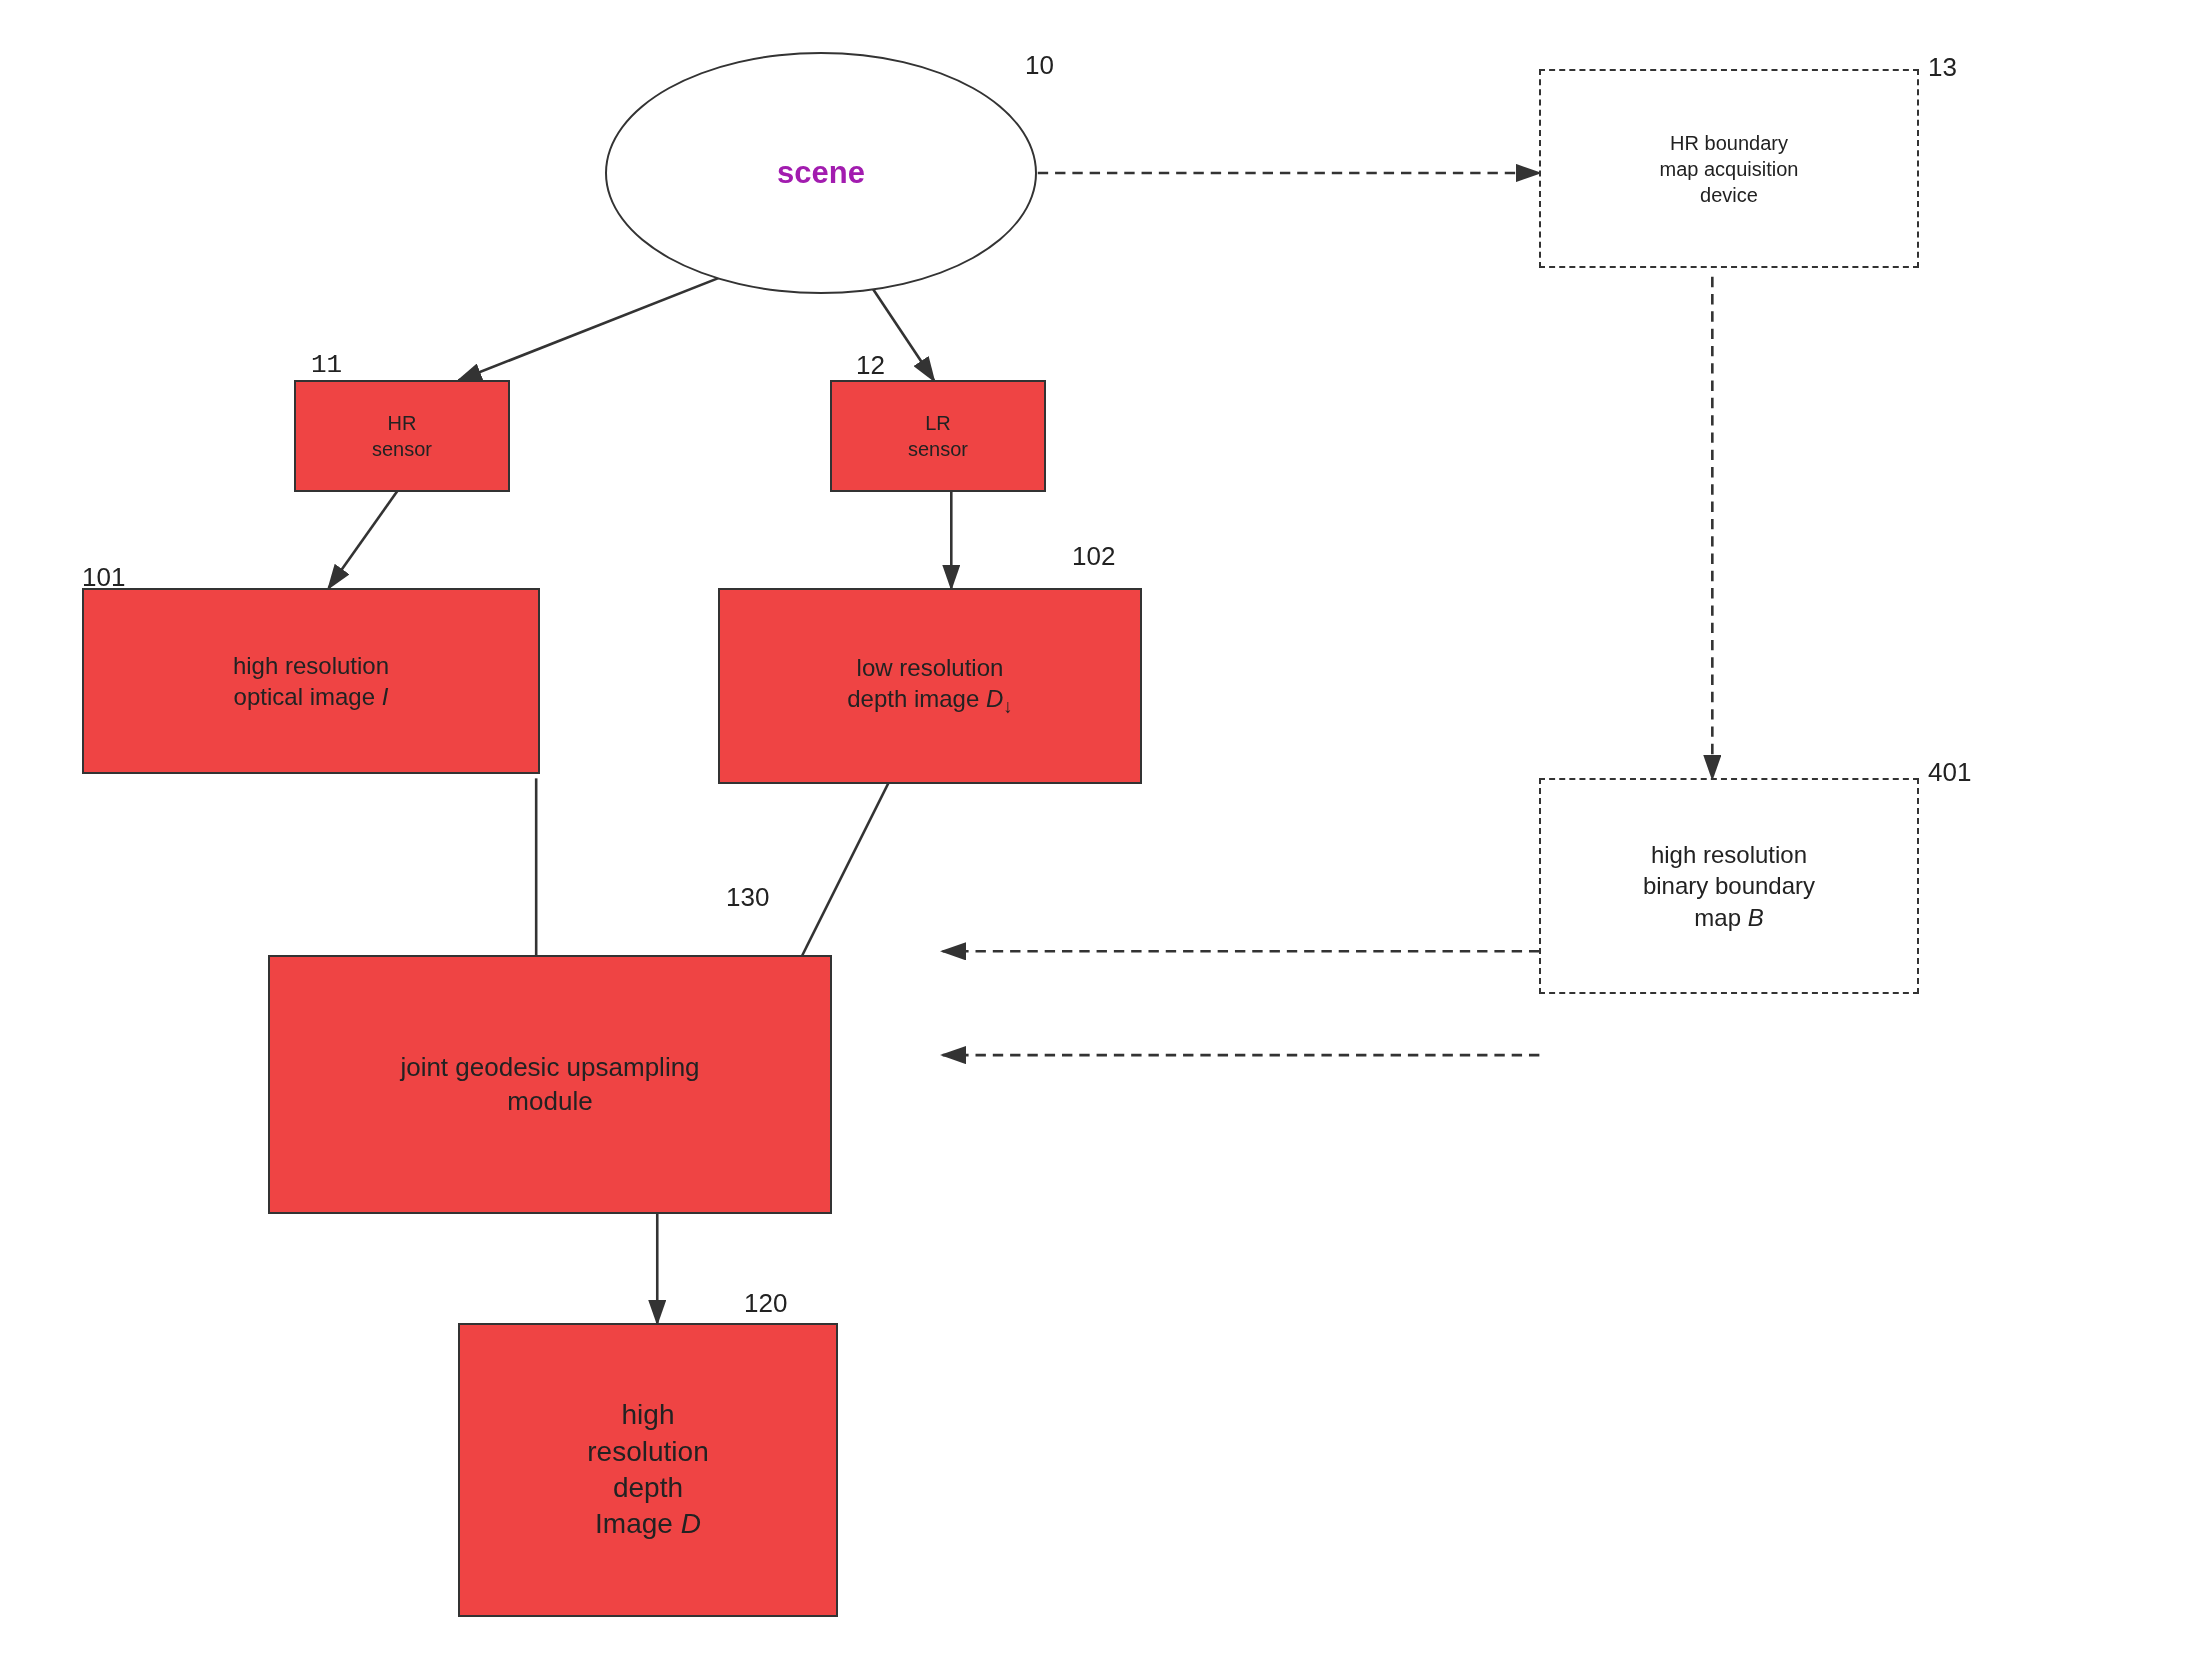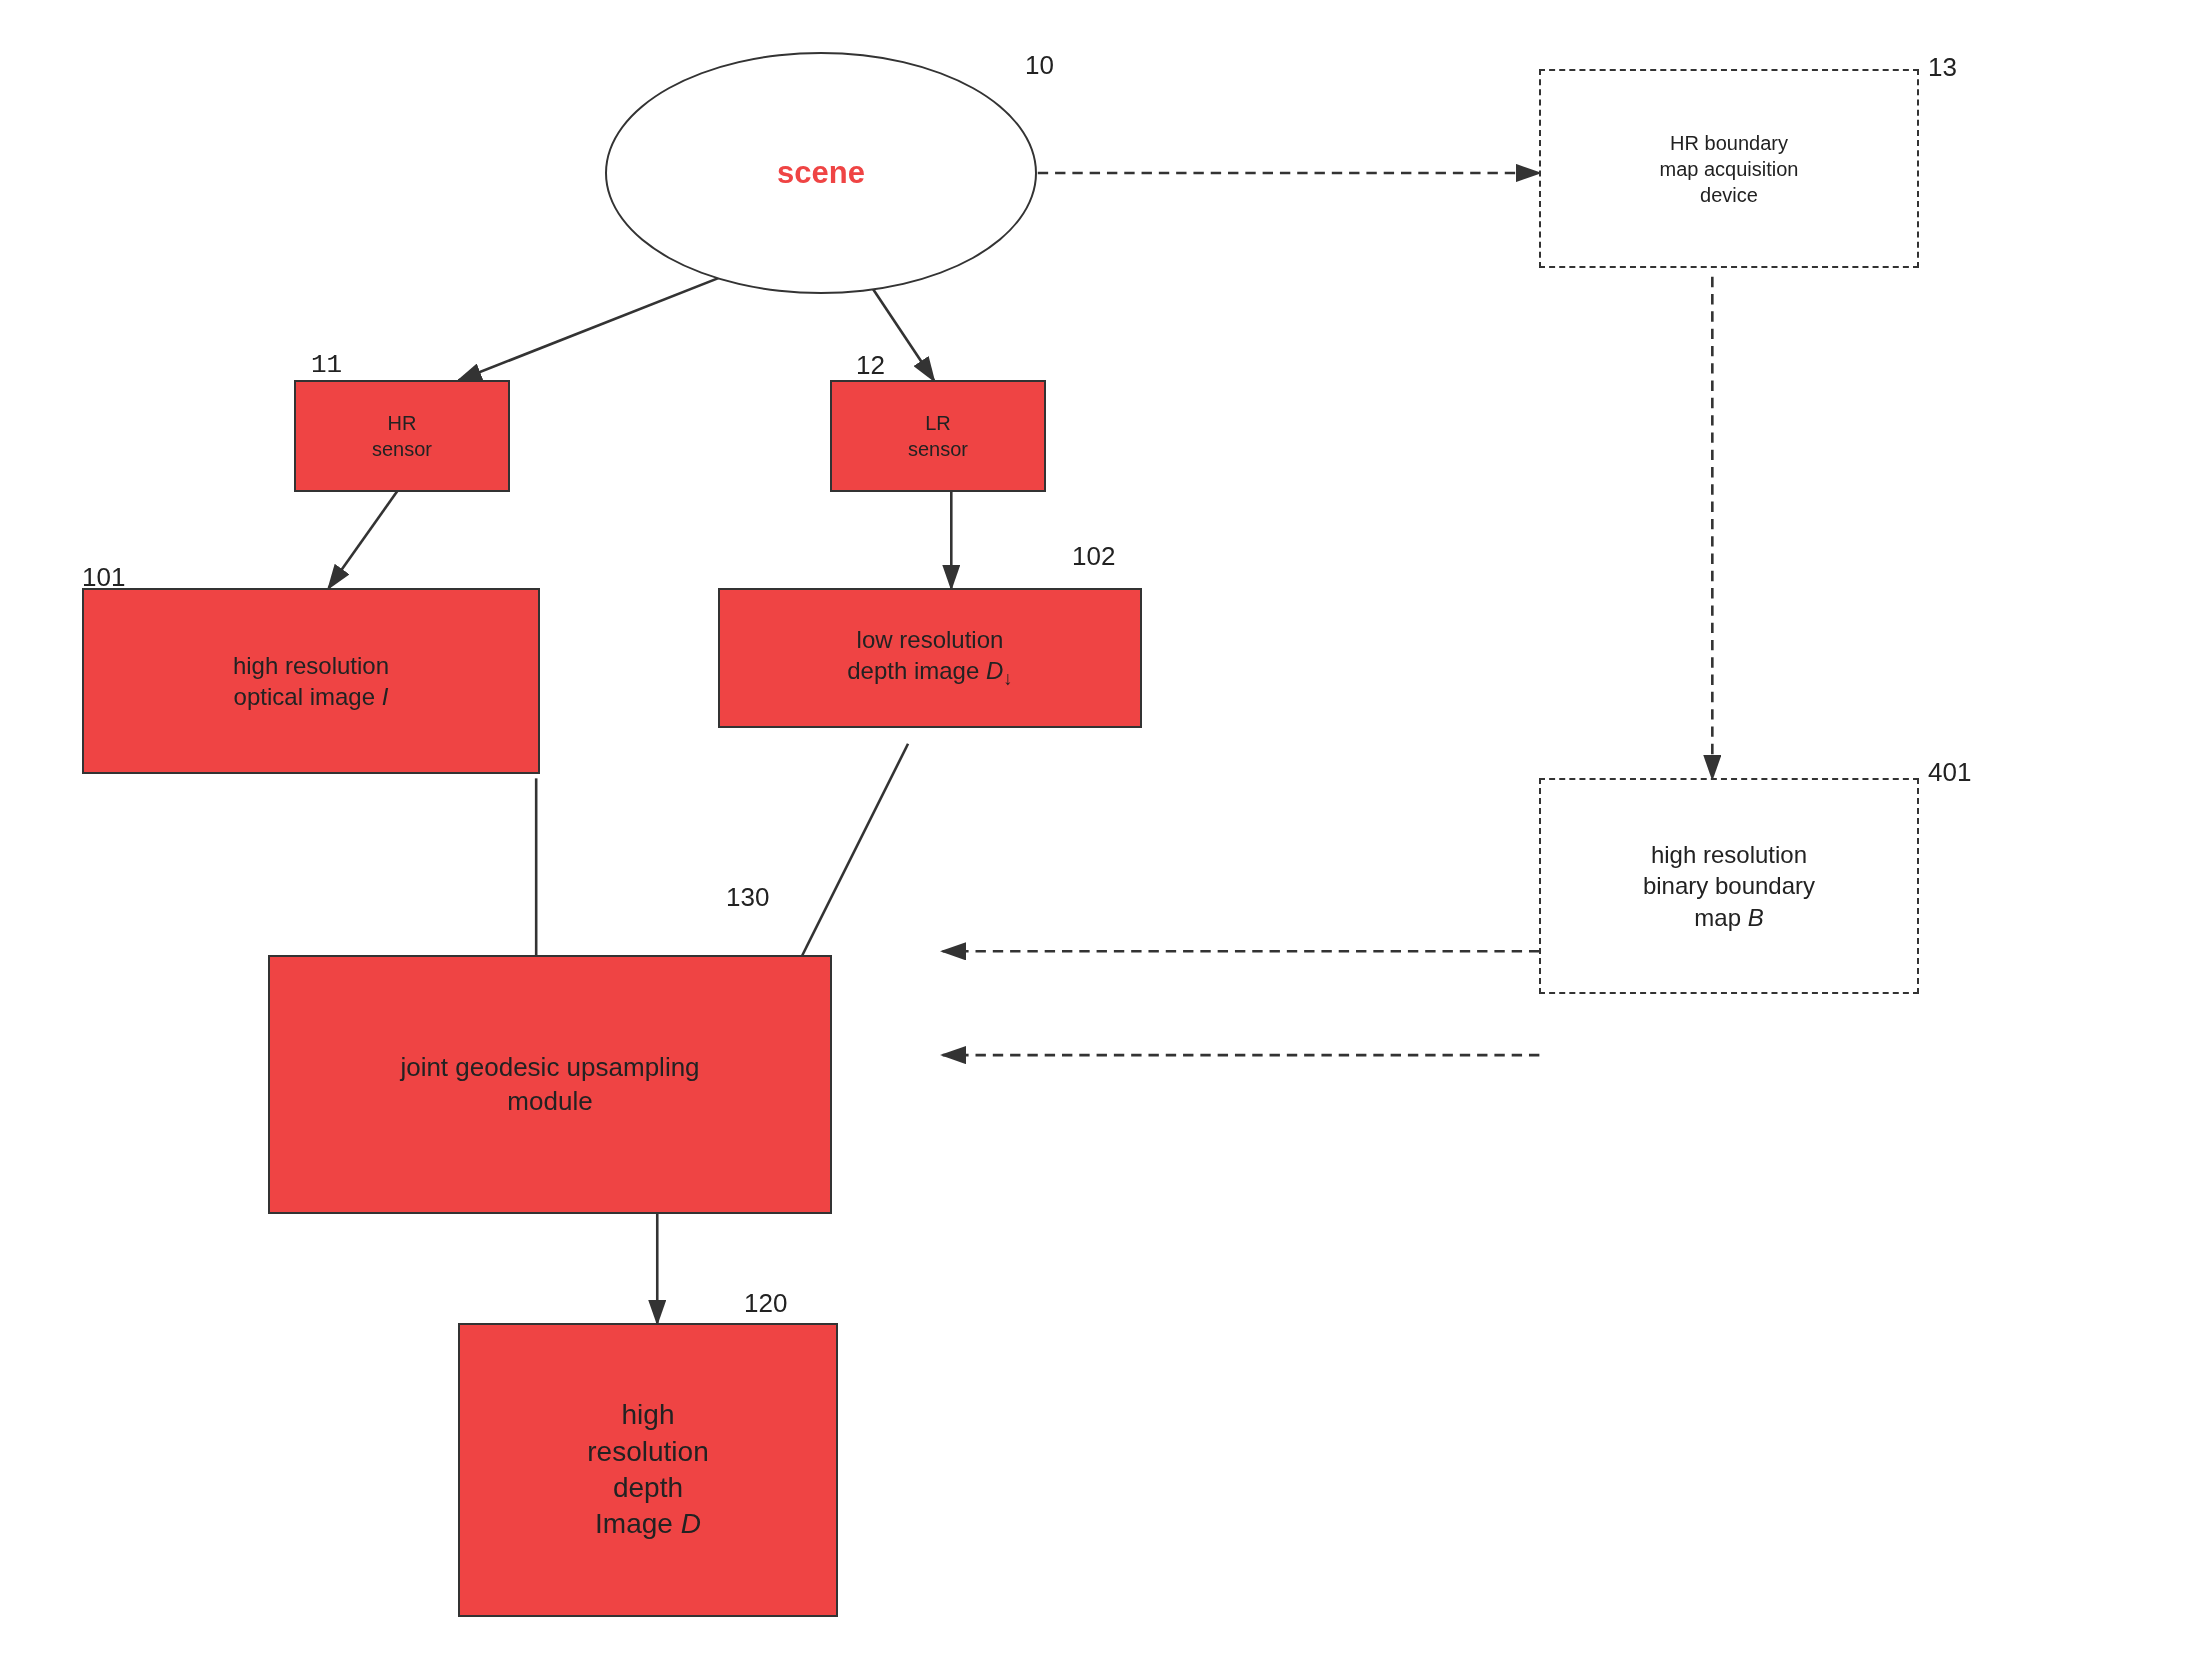--- a/index.html
+++ b/index.html
@@ -50,21 +50,21 @@
     }
 
     .box-label {
       font-size: 20px;
       color: #222;
       line-height: 1.3;
     }
     .box-label-bold {
       font-size: 31px;
       font-weight: bold;
-      color: #ef4444;
+      color: #a21caf;
     }
 
     
     .ref-num {
       position: absolute;
       font-size: 26px;
       color: #222;
       font-family: Arial, sans-serif;
     }
 
@@ -147,21 +147,21 @@
 map acquisition
 device</span>
   </div>
   <span class="ref-num" style="left: 1928px; top: 52px;">13</span>
 
   <div class="box-solid" style="left: 82px; top: 588px; width: 458px; height: 186px;">
     <span class="box-label" style="white-space: pre-line; font-size: 24px;">high resolution<br>optical image <em>I</em></span>
   </div>
   <span class="ref-num" style="left: 82px; top: 562px;">101</span>
 
-  <div class="box-solid" style="left: 718px; top: 588px; width: 424px; height: 140px;">
+  <div class="box-solid" style="left: 718px; top: 588px; width: 424px; height: 196px;">
     <span class="box-label" style="white-space: pre-line; font-size: 24px;">low resolution<br>depth image <em>D</em><sub style="font-size:19px">↓</sub></span>
   </div>
   <span class="ref-num" style="left: 1072px; top: 541px;">102</span>
 
   <div class="box-dashed" style="left: 1539px; top: 778px; width: 380px; height: 216px;">
     <span class="box-label" style="white-space: pre-line; font-size: 24px;">high resolution<br>binary boundary<br>map <em>B</em></span>
   </div>
   <span class="ref-num" style="left: 1928px; top: 757px;">401</span>
 
   <div class="box-solid" style="left: 259px; top: 955px; width: 564px; height: 259px; margin-left: 9px;">

